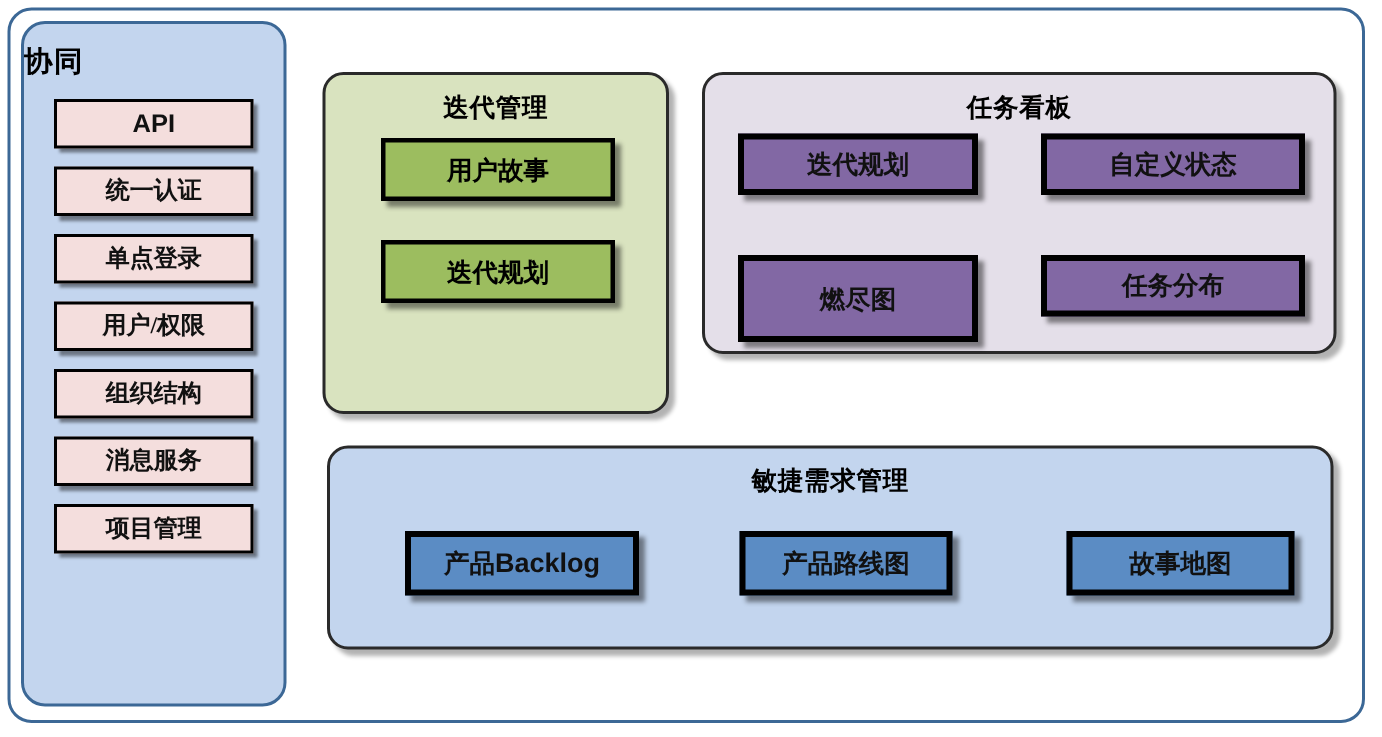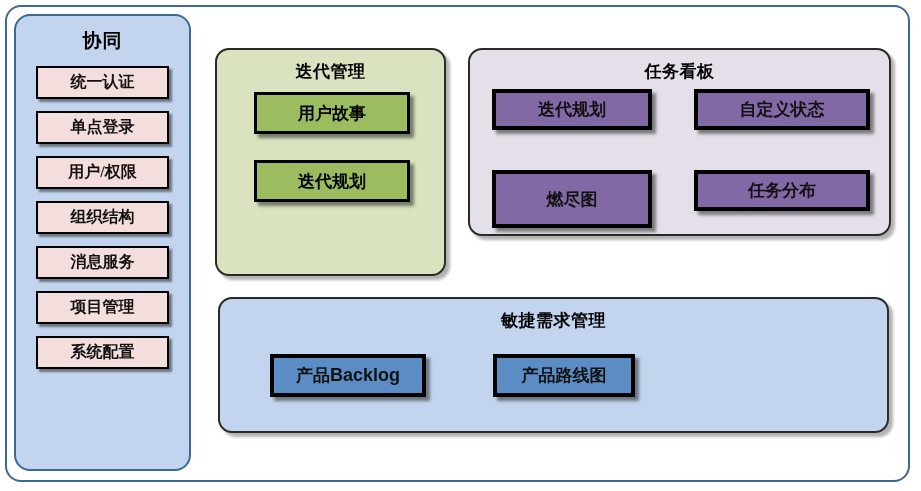--- a/index.html
+++ b/index.html
@@ -41,21 +41,20 @@
     background: #c3d5ee;
     border: 2px solid #3c6896;
     border-radius: 16px;
     box-sizing: border-box;
   }
   .sidebar-title {
     position: absolute;
     top: 12px;
     left: 0;
     width: 100%;
-    text-align: center;
     font-size: 19px;
     font-weight: bold;
     color: #000000;
     letter-spacing: 1px;
   }
   .sidebar-list {
     position: absolute;
     top: 50px;
     left: 20px;
     width: 133px;
@@ -193,27 +192,27 @@
 <body>
 
 <div id="canvas">
 
   <div class="outer-frame"></div>
 
   <div class="sidebar">
     <div class="sidebar-title">协同</div>
 
     <div class="sidebar-list">
+      <div class="sidebar-item api-item">API</div>
       <div class="sidebar-item">统一认证</div>
       <div class="sidebar-item">单点登录</div>
       <div class="sidebar-item">用户/权限</div>
       <div class="sidebar-item">组织结构</div>
       <div class="sidebar-item">消息服务</div>
       <div class="sidebar-item">项目管理</div>
-      <div class="sidebar-item">系统配置</div>
     </div>
   </div>
 
   <div class="panel panel-iteration">
     <div class="panel-title">迭代管理</div>
     <div class="box-green green-1">用户故事</div>
     <div class="box-green green-2">迭代规划</div>
   </div>
 
   <div class="panel panel-taskboard">
@@ -224,15 +223,16 @@
     <div class="box-purple purple-4">任务分布</div>
   </div>
 
   <div class="panel panel-agile">
     <div class="panel-title">敏捷需求管理</div>
     <div class="box-blue blue-1">
         <span>产品</span>
         <span class="latin-bold">Backlog</span>
       </div>
     <div class="box-blue blue-2">产品路线图</div>
+    <div class="box-blue blue-3">故事地图</div>
   </div>
 
 </div>
 
 </body></html>

